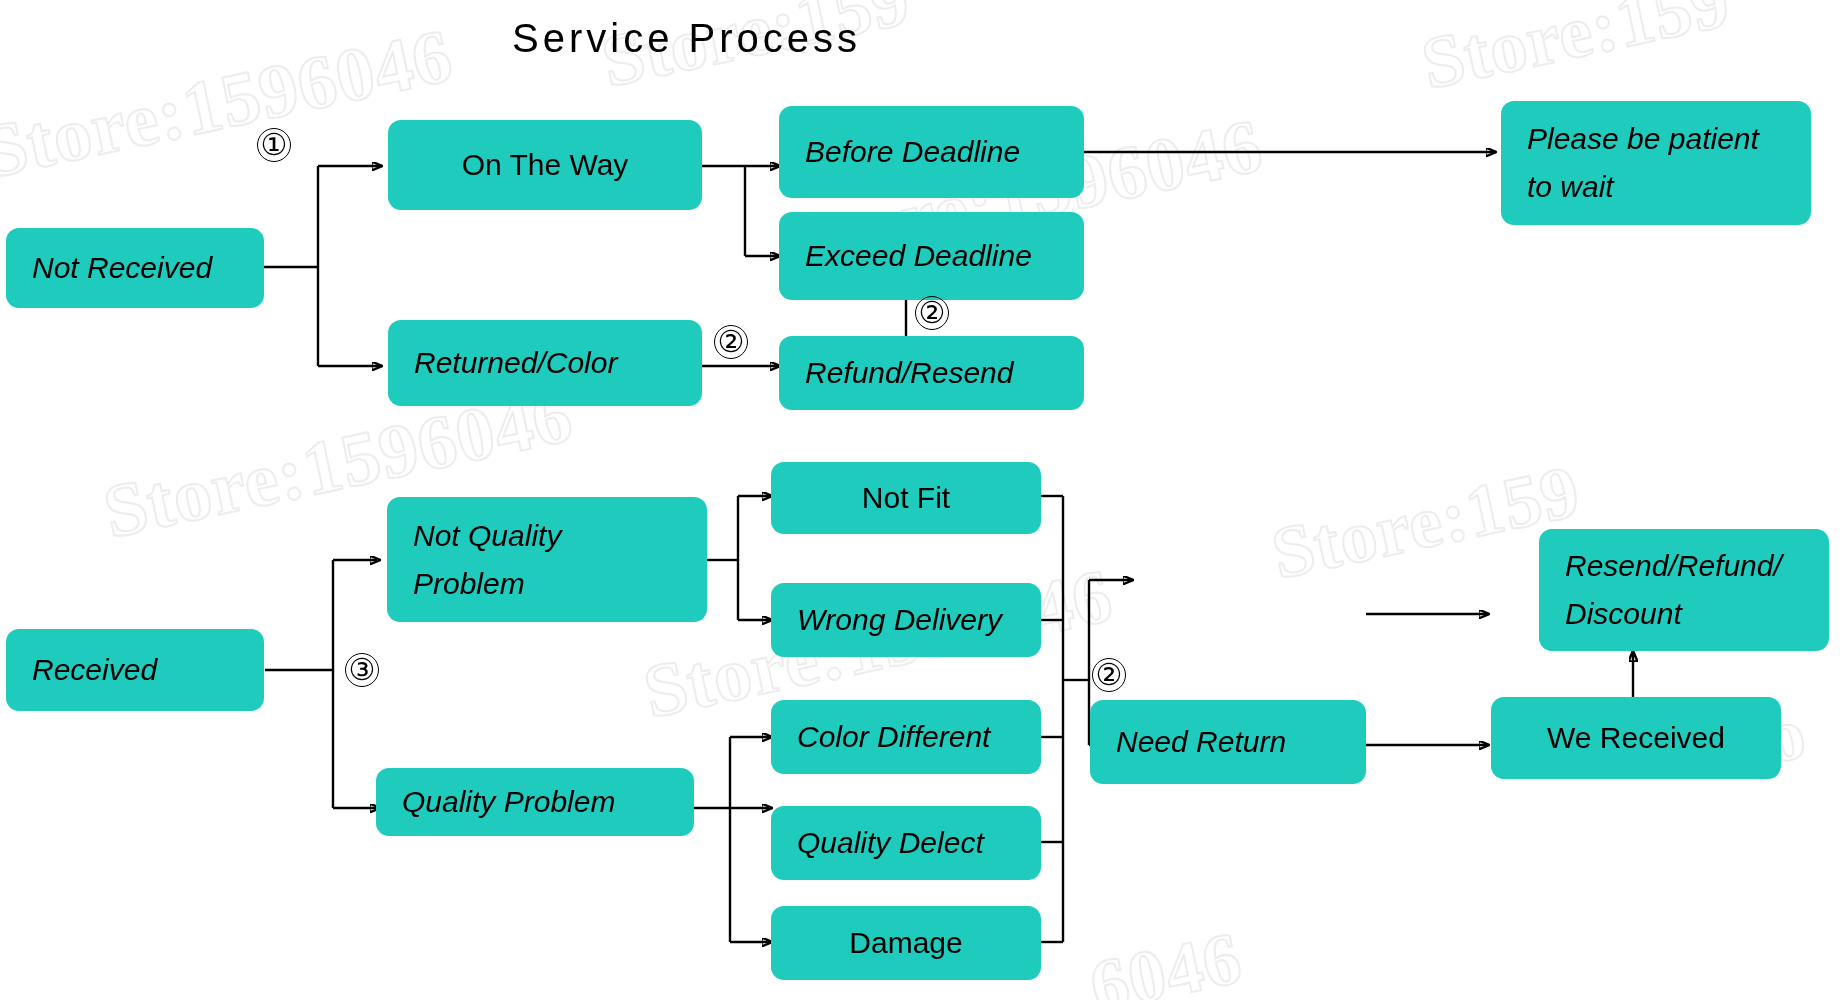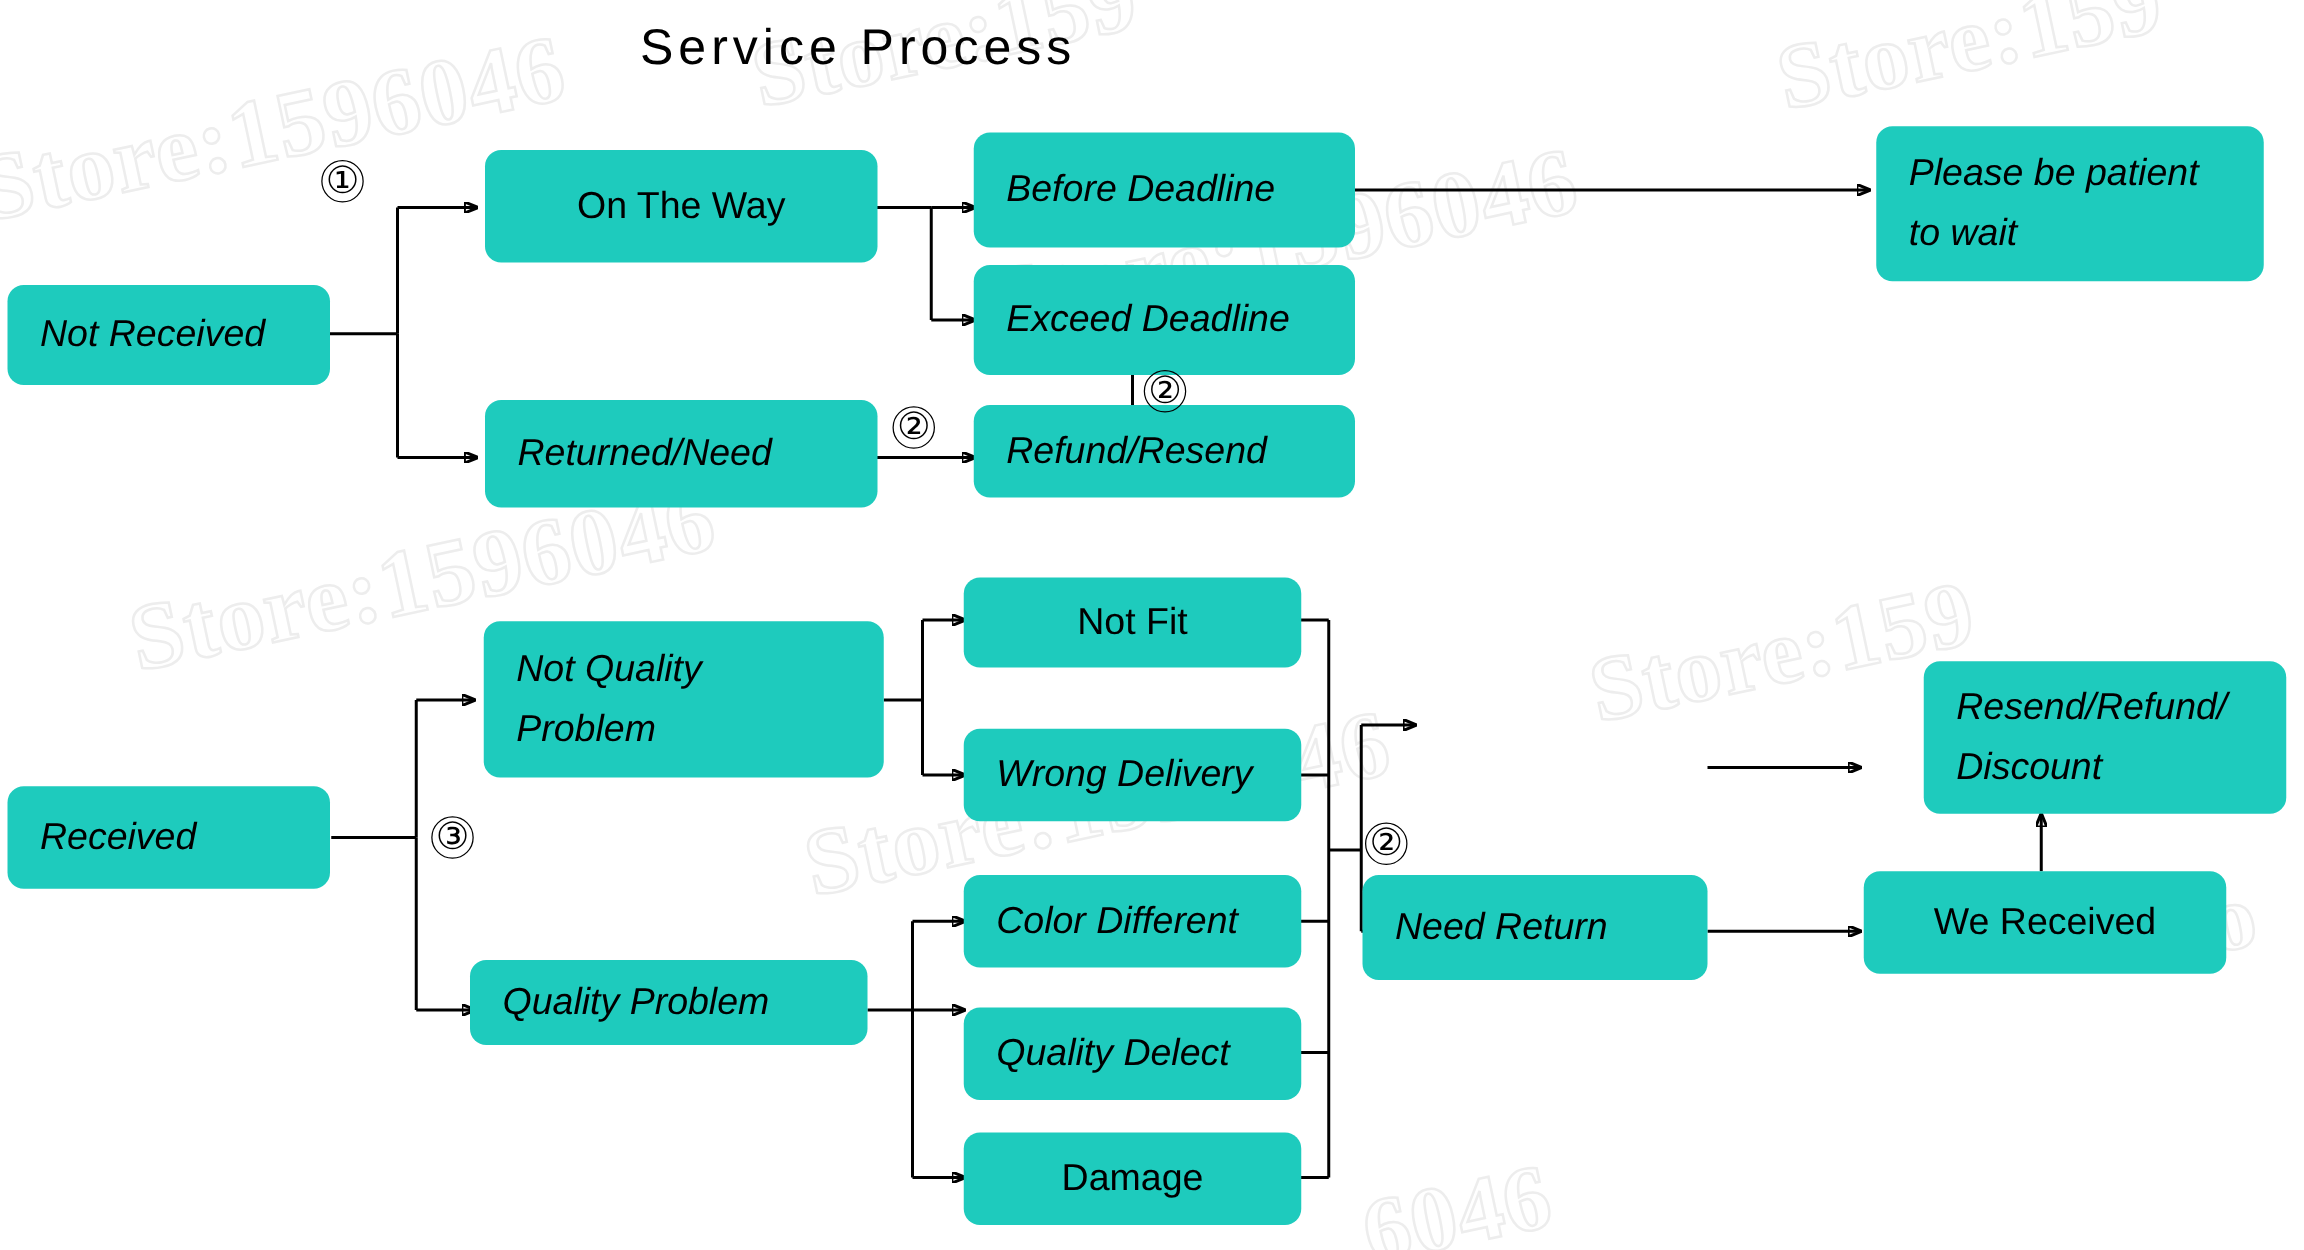--- a/index.html
+++ b/index.html
@@ -191,32 +191,32 @@
 
   <div class="node l" style="left:6px;top:228px;width:258px;height:80px;">
     <span class="ln">Not Received</span>
   </div>
 
   <div class="node c" style="left:388px;top:120px;width:314px;height:90px;">
     <span class="ln">On The Way</span>
   </div>
 
   <div class="node l" style="left:388px;top:320px;width:314px;height:86px;">
-    <span class="ln">Returned/Need</span>
+    <span class="ln">Returned/Color</span>
   </div>
 
   <div class="node l" style="left:779px;top:106px;width:305px;height:92px;">
     <span class="ln">Before Deadline</span>
   </div>
 
   <div class="node l" style="left:779px;top:212px;width:305px;height:88px;">
     <span class="ln">Exceed Deadline</span>
   </div>
 
-  <div class="node l" style="left:779px;top:324px;width:305px;height:74px;">
+  <div class="node l" style="left:779px;top:336px;width:305px;height:74px;">
     <span class="ln">Refund/Resend</span>
   </div>
 
   <div class="node l two" style="left:1501px;top:101px;width:310px;height:124px;">
     <span class="ln">Please be patient</span>
     <span class="ln">to wait</span>
   </div>
 
   <div class="node l" style="left:6px;top:629px;width:258px;height:82px;">
     <span class="ln">Received</span>

